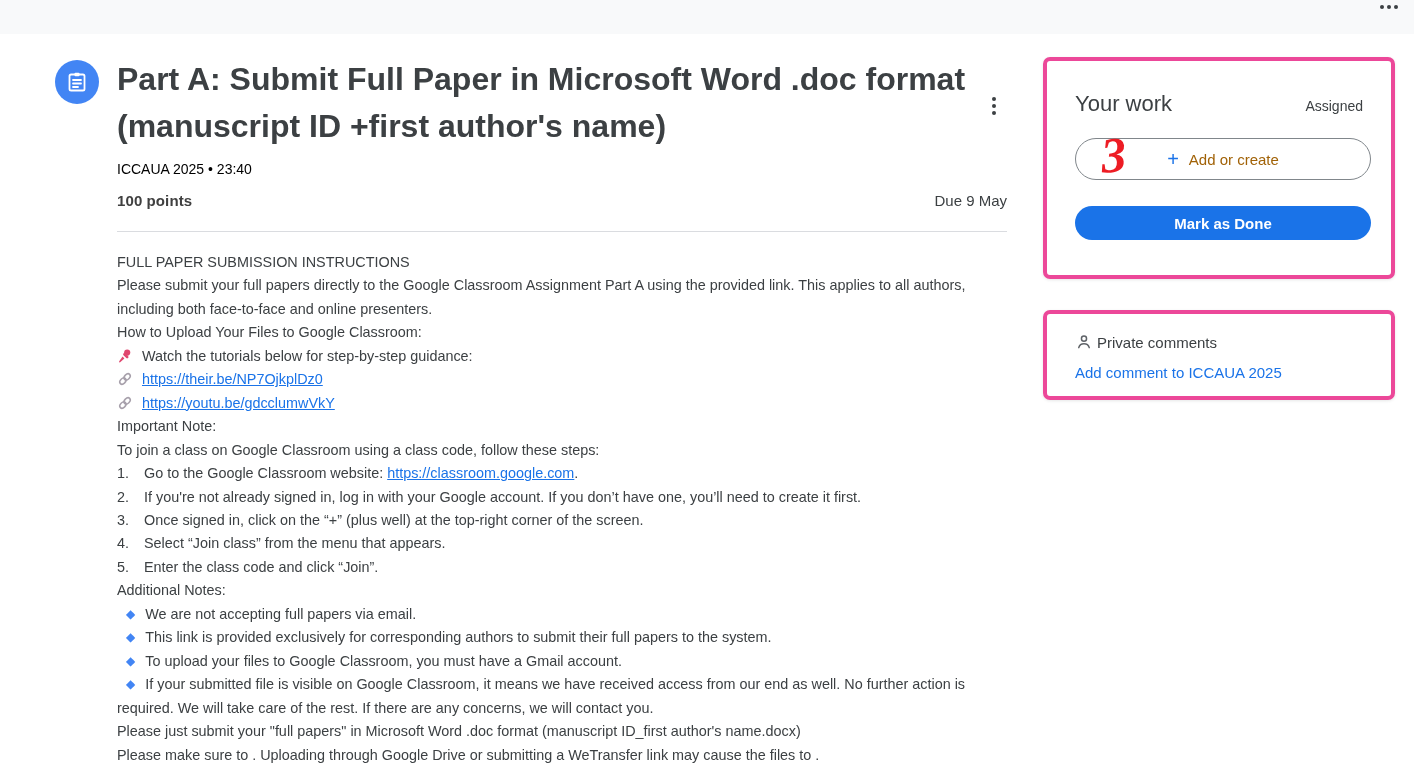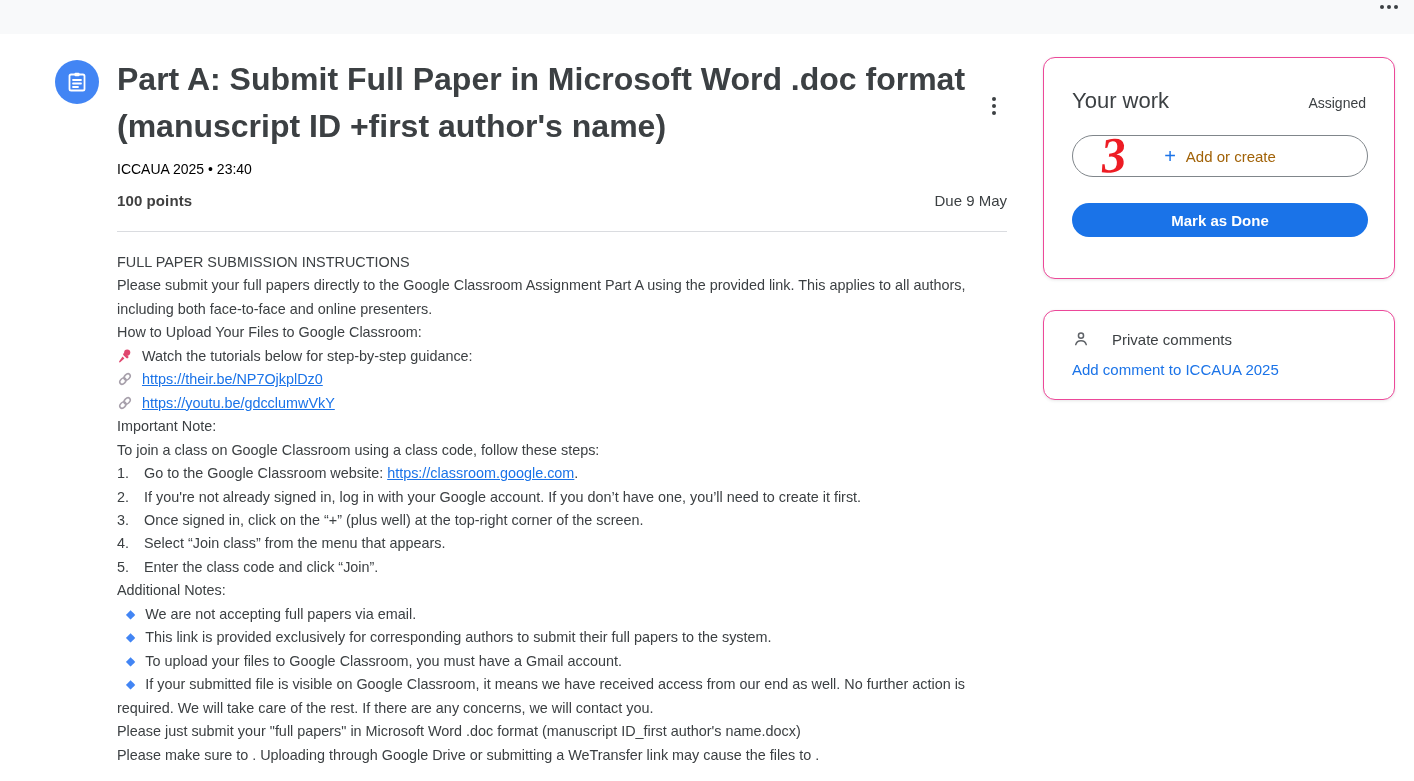--- a/index.html
+++ b/index.html
@@ -30,40 +30,40 @@
   
   .instructions { position:absolute; left:117px; top:251px; width:905px; font-size:14.4px;
                   line-height:23.45px; color:#3c4043; }
   .iline { min-height:23.45px; }
   .iline .num { display:inline-block; width:27px; }
   .iline .ico { display:inline-block; width:16px; height:16px; vertical-align:-3px; margin-right:9px; }
   .iline .diamond { color:#4285f4; font-size:12px; margin-left:9px; margin-right:10px; vertical-align:1px; }
   a.blink { color:#1a73e8; text-decoration:underline; cursor:pointer; }
 
   
-  .card { position:absolute; background:#fff; border:1px solid #ec4899; border-radius:12px;
+  .card { position:absolute; background:#fff; border:4px solid #ec4899; border-radius:7px;
           box-shadow:0 1px 3px rgba(60,64,67,.12); }
   .work-card { left:1043px; top:57px; width:352px; height:222px; padding:30px 28px; }
   .work-head { display:flex; justify-content:space-between; align-items:baseline; }
   .work-title { font-size:22px; color:#3c4043; font-weight:400; }
   .work-status { font-size:14px; color:#3c4043; }
   .add-btn { margin-top:21px; width:296px; height:42px; border:1px solid #80868b; border-radius:21px;
              background:#fff; display:flex; align-items:center; justify-content:center; gap:10px;
              cursor:pointer; }
   .add-btn .plus { color:#1a73e8; font-size:20px; font-weight:400; line-height:1; }
   .add-btn .lbl { color:#a16207; font-size:15px; font-weight:500; }
   .done-btn { margin-top:26px; width:296px; height:34px; border:none; border-radius:23px;
               background:#1a73e8; color:#fff; font-size:15px; font-weight:700; cursor:pointer;
               font-family:"Liberation Sans", sans-serif; display:flex; align-items:center; justify-content:center; }
   .annotation-3 { position:absolute; left:1101px; top:126px; font-family:"Liberation Serif", serif;
                   font-style:italic; font-weight:700; font-size:50px; color:#ed1c24;
                   transform:rotate(-4deg); pointer-events:none; }
 
   .comments-card { left:1043px; top:310px; width:352px; height:90px; padding:19px 28px; }
-  .pc-head { display:flex; align-items:center; gap:22px; }
+  .pc-head { display:flex; align-items:center; gap:4px; }
   .pc-title { font-size:15px; color:#3c4043; font-weight:500; }
   .pc-link { margin-top:13px; font-size:15px; color:#1a73e8; font-weight:500; text-decoration:none;
              display:inline-block; cursor:pointer; }
 </style>
 </head>
 <body>
 
 <div class="page">
 
   <div class="topbar">

